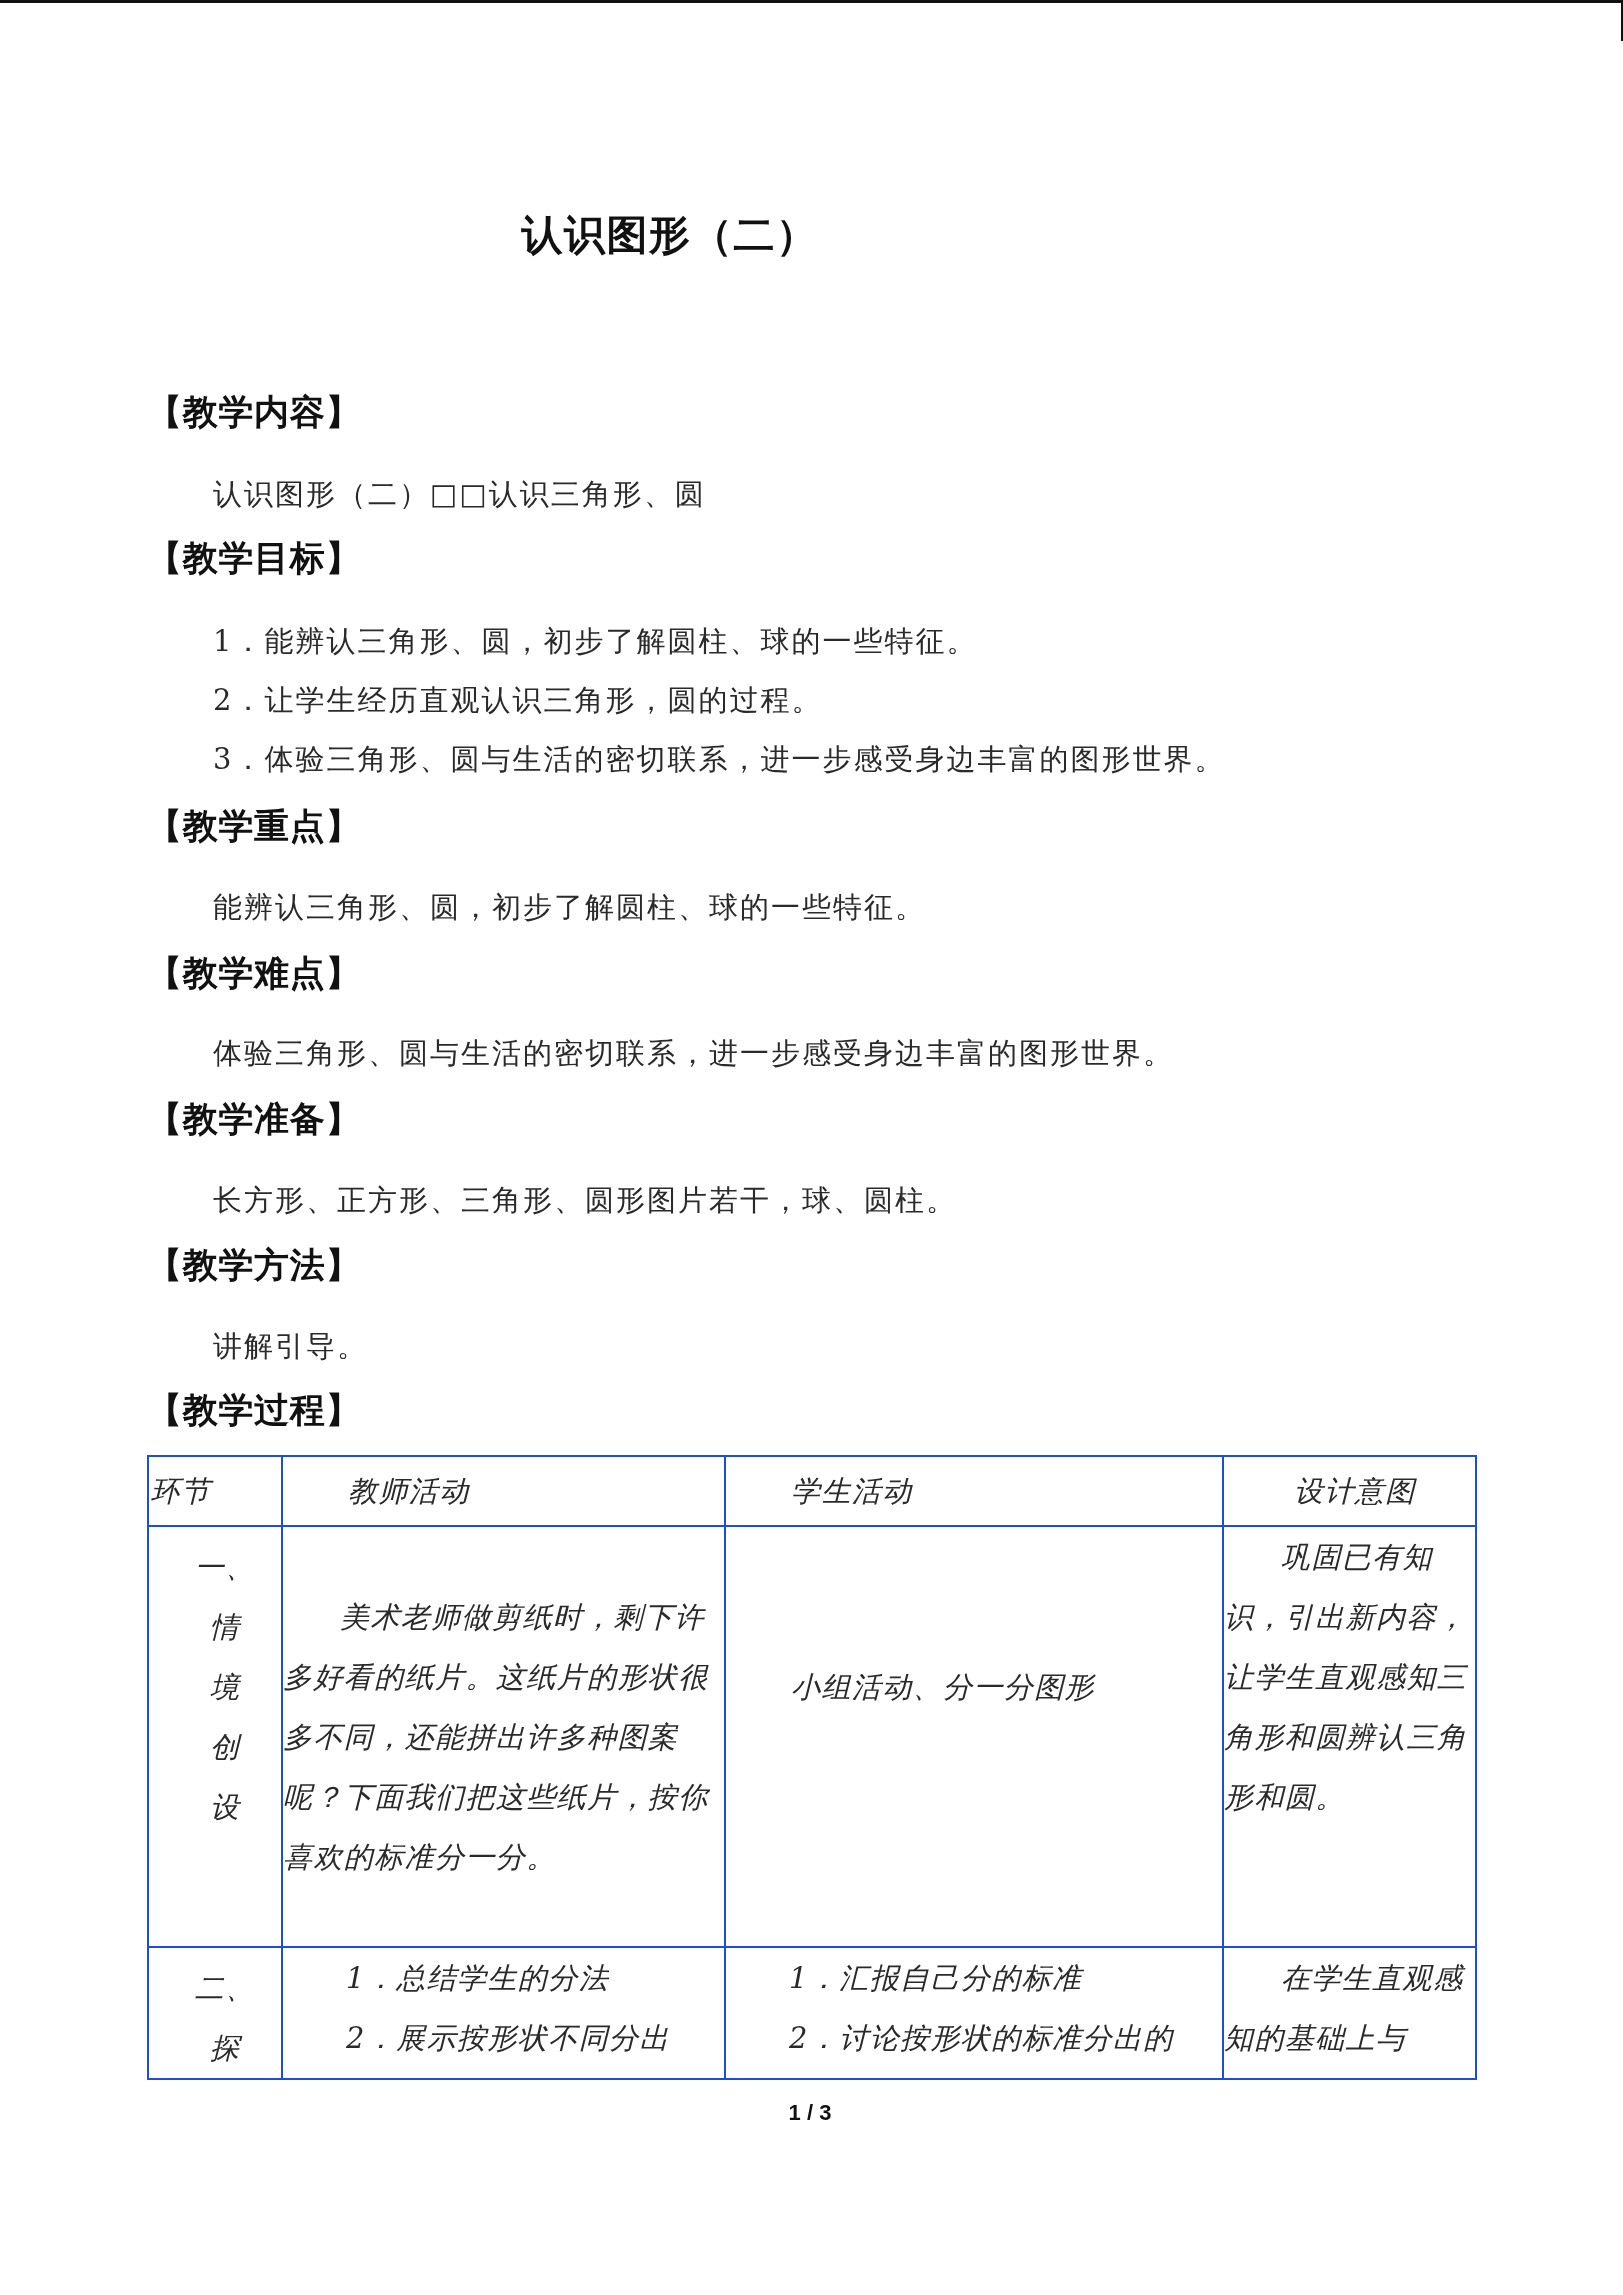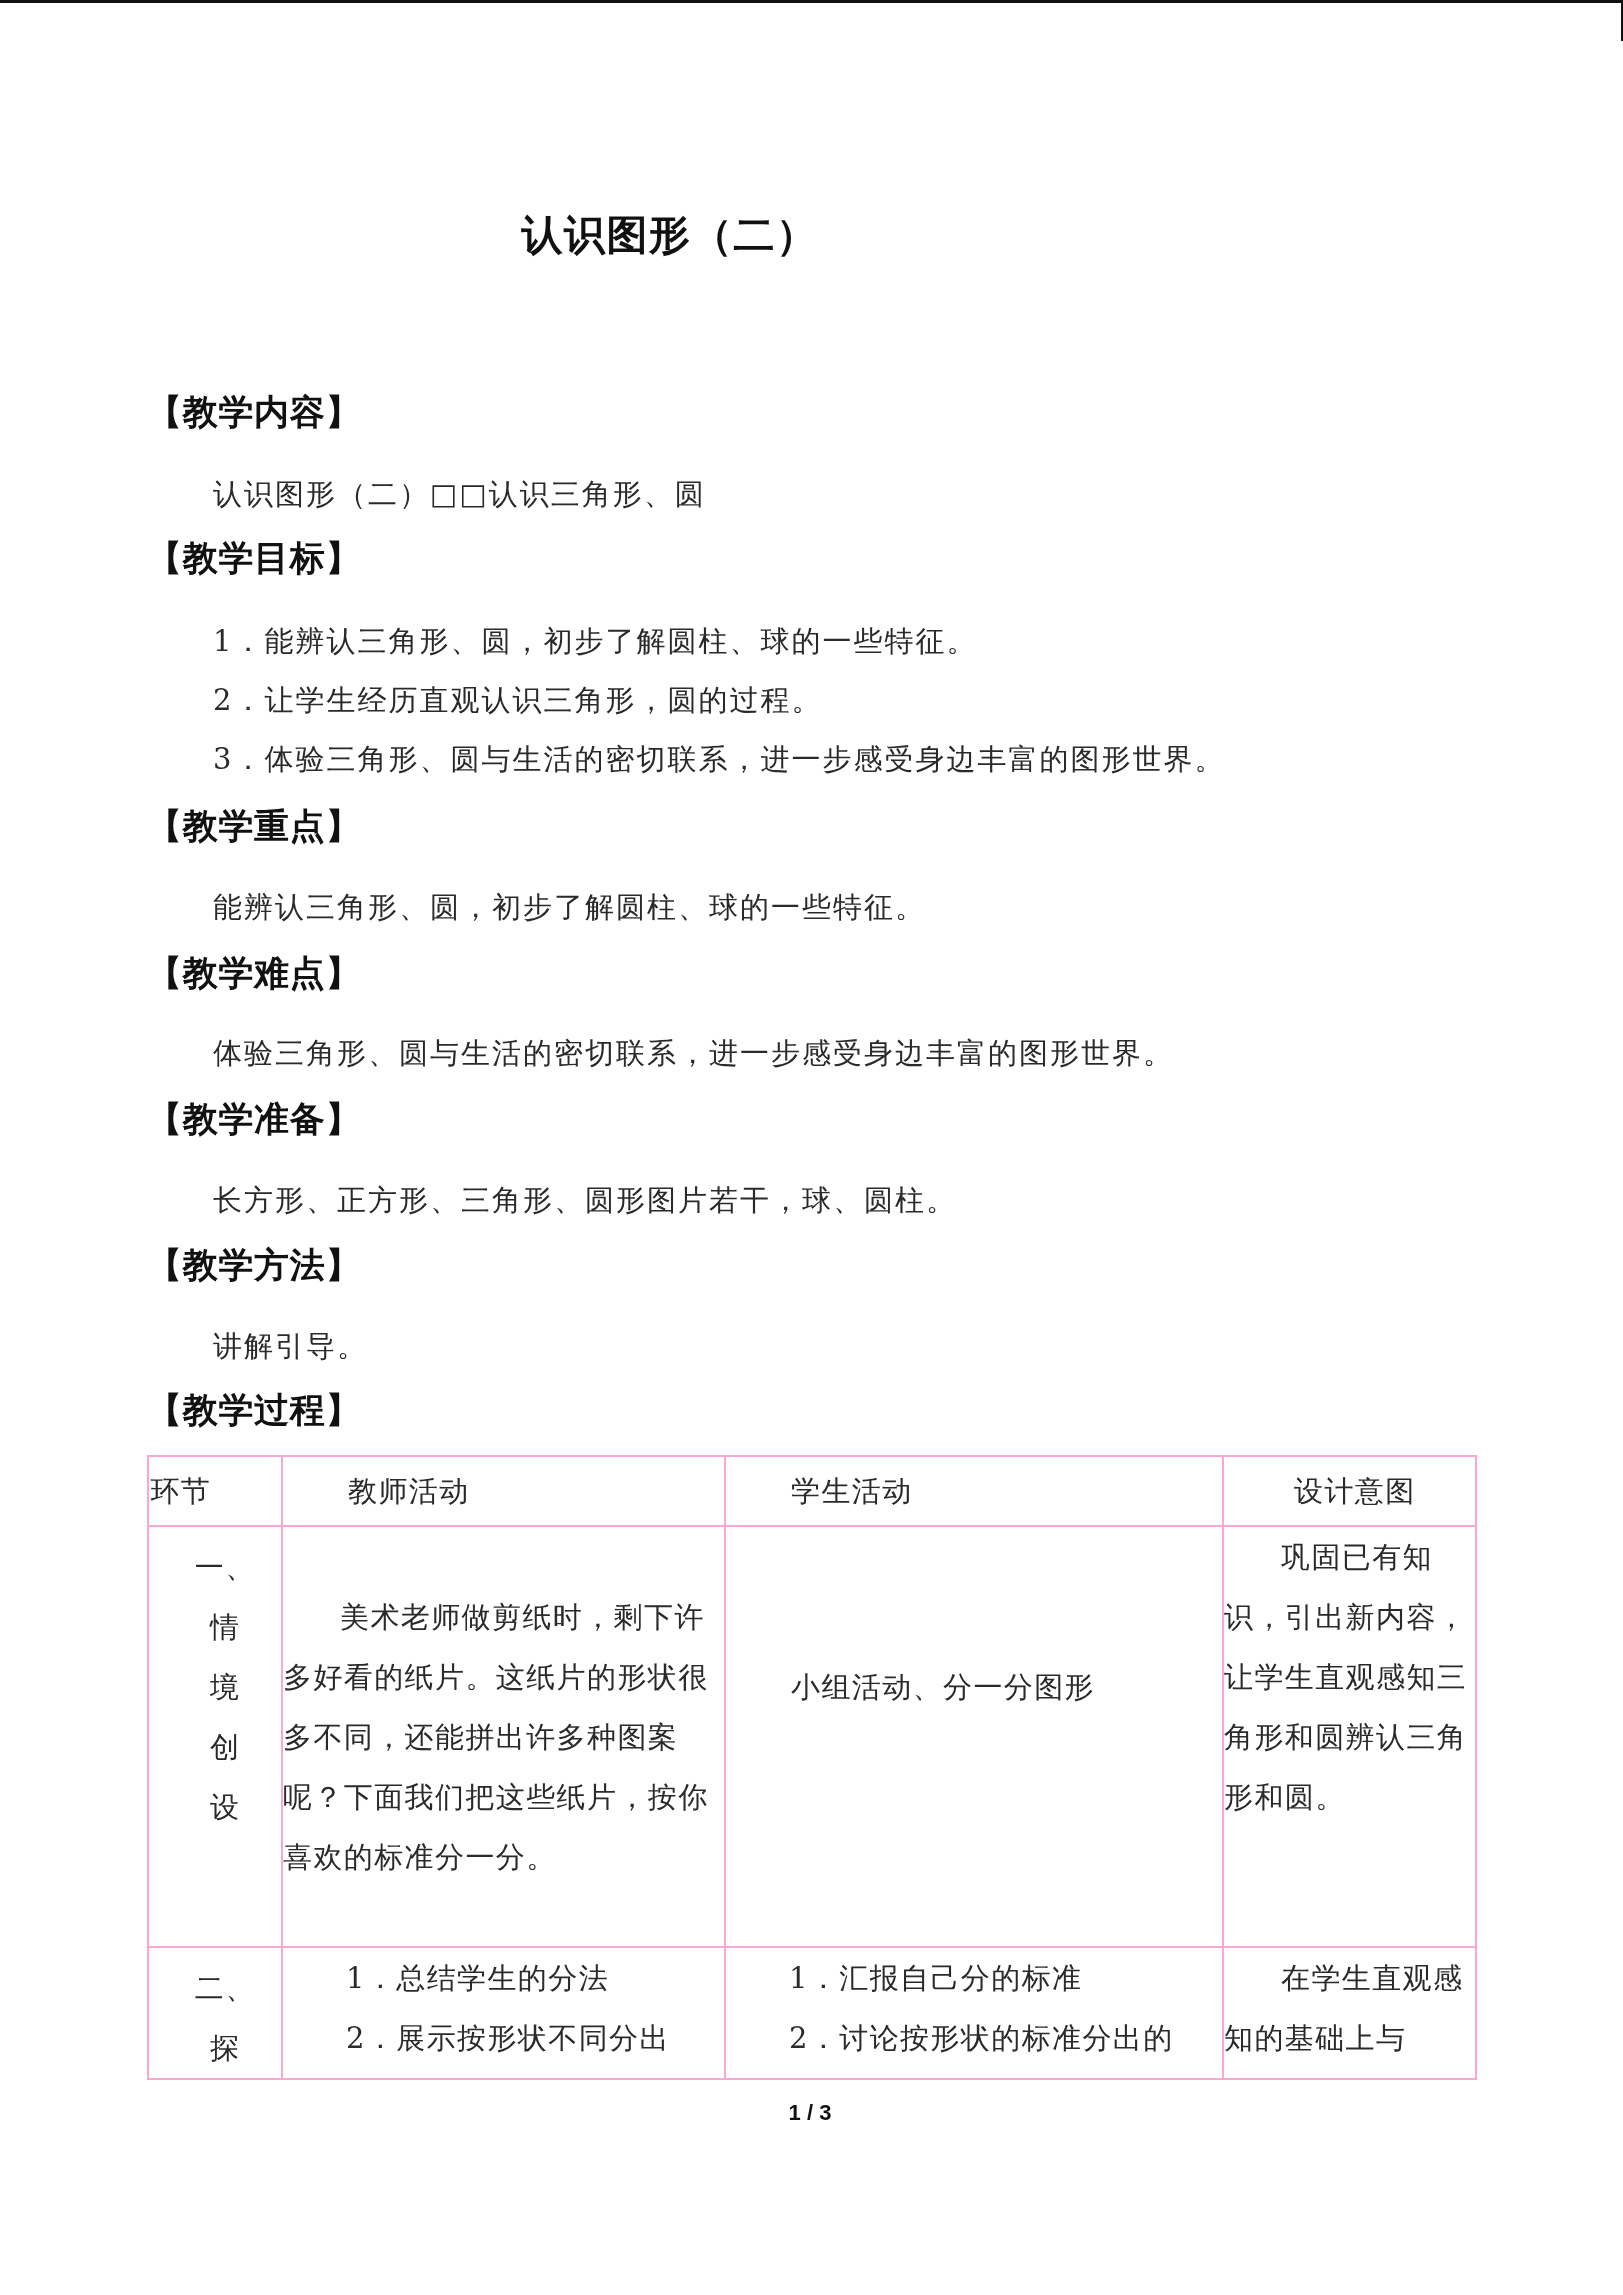--- a/index.html
+++ b/index.html
@@ -7,21 +7,21 @@
          font-family:"DejaVu Serif","Liberation Serif",serif; color:#222; }
   .top-border { position:absolute; left:0; top:0; width:1623px; height:2.7px; background:#111; }
   .right-border { position:absolute; right:0; top:0; width:2px; height:41px; background:#111; }
   .title { position:absolute; left:0; width:1340px; top:208px; text-align:center;
            font-size:41px; font-weight:bold; color:#111; letter-spacing:1.4px; }
   .heading { position:absolute; left:147px; font-size:35px; font-weight:bold; color:#111;
              font-family:"DejaVu Sans","Liberation Sans",sans-serif; letter-spacing:0.7px; }
   .para { position:absolute; left:213px; font-size:29px; color:#2a2a2a; letter-spacing:2px; white-space:nowrap; }
   table.process { position:absolute; left:147px; top:1455px; width:1328px; border-collapse:collapse;
                   table-layout:fixed; font-size:29px; color:#2a2a2a; }
-  table.process td { border:2px solid #f9a8d4; vertical-align:top; padding:0; line-height:60px; letter-spacing:1.4px; }
+  table.process td { border:2px solid #1d4ed8; vertical-align:top; padding:0; line-height:60px; letter-spacing:1.4px;font-style:italic; }
   table.process tr.head td { height:57px; line-height:68px; vertical-align:middle; }
   col.c1 { width:134px; } col.c2 { width:443px; } col.c3 { width:498px; } col.c4 { width:253px; }
   .stage { text-align:center; padding-top:9.5px !important; padding-left:20.5px !important; }
   .stage span { display:block; }
   .cell-text { padding:9.5px 0 0 0; }
   .indent { text-indent:57px; }
   .student-mid { text-align:left; padding-left:65px !important; vertical-align:middle !important; }
   .numbered { padding-left:63px !important; }
   .numbered div { white-space:nowrap; }
   .page-num { position:absolute; left:0; width:1620px; top:2100px; text-align:center;

